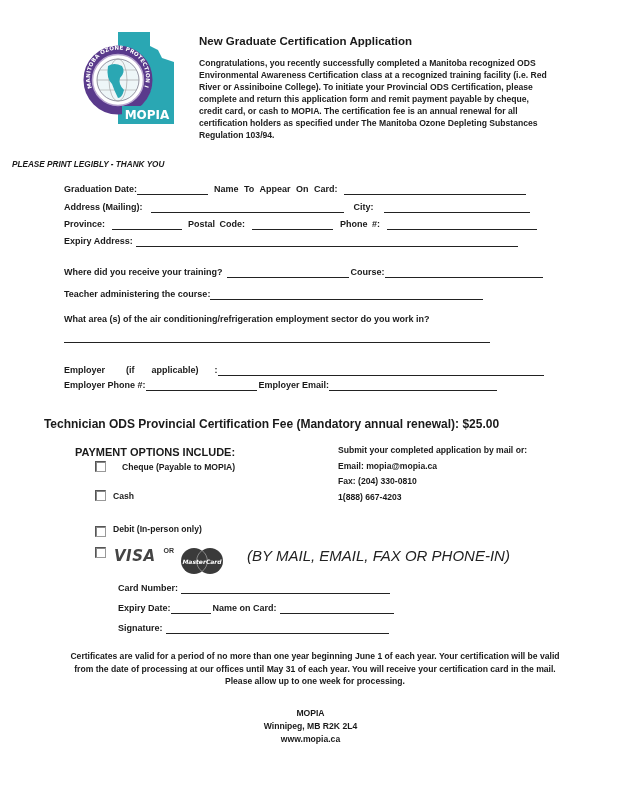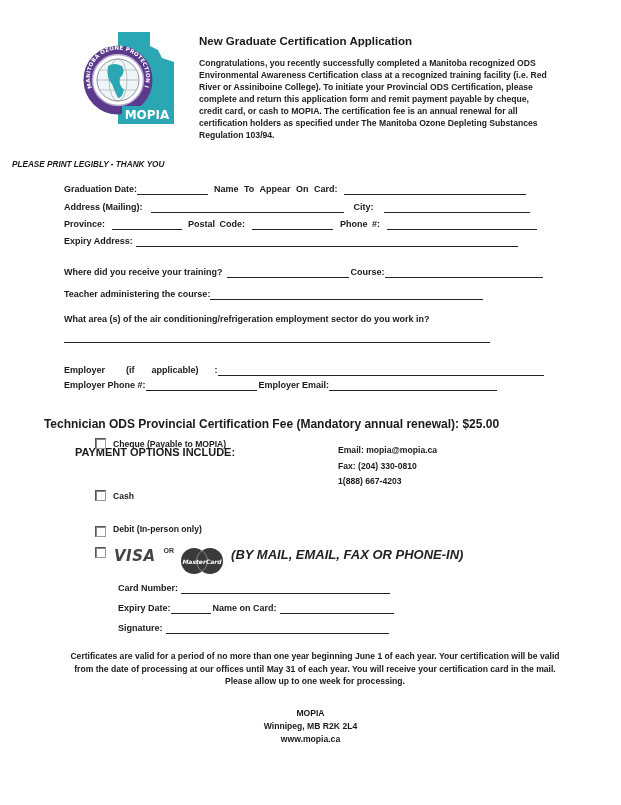--- a/index.html
+++ b/index.html
@@ -22,21 +22,21 @@
   .opt { position: absolute; left: 95px; display: flex; align-items: center; font-size: 8.6px; font-weight: bold; }
   .opt .cb { margin-right: 7px; }
 
   #pay-head { left: 75px; top: 446px; font-size: 11px; font-weight: bold; }
   #submit { left: 338px; top: 443px; font-size: 8.6px; font-weight: bold; line-height: 15.6px; }
 
   #visa-row { left: 95px; top: 547px; display: flex; }
   .visa { font-family: "DejaVu Sans", sans-serif; font-weight: bold; font-style: italic; font-size: 15px; color: #444; letter-spacing: 0.5px; margin-left: 8px; }
   .or { font-size: 7px; font-weight: bold; margin: 0 5px 0 8px; color: #333; }
   .mc { width: 46px; height: 28px; position: relative; }
-  .mc-note { font-size: 13px; font-style: italic; font-weight: bold; margin-left: 6px; color: #222; }
+  .mc-note { font-size: 15px; font-style: italic; font-weight: normal; margin-left: 22px; color: #222; }
 
   #cert-note { left: 70px; top: 650px; width: 490px; text-align: center; font-size: 8.6px; font-weight: bold; line-height: 12.7px; }
   #address { left: 0; width: 621px; top: 707px; text-align: center; font-size: 8.6px; font-weight: bold; line-height: 13px; }
 </style>
 </head>
 <body>
 
 <div id="logo" class="abs">
   <svg width="104" height="100" viewBox="0 0 104 100">
 
@@ -143,21 +143,21 @@
   <span class="line" style="width:111px;"></span>
   <span class="gap" style="width:2px;"></span>
   <span>Employer Email:</span>
   <span class="line" style="width:168px;"></span>
 </div>
 
 <div id="fee" class="abs">Technician ODS Provincial Certification Fee (Mandatory annual renewal): $25.00</div>
 
 <div id="pay-head" class="abs">PAYMENT OPTIONS INCLUDE:</div>
 
-<div class="opt" style="top:438px;">
+<div class="opt" style="top:461px;gap:9px;">
   <span class="cb"></span>
   <span>Cheque (Payable to MOPIA)</span>
 </div>
 <div class="opt" style="top:490px;">
   <span class="cb"></span>
   <span>Cash</span>
 </div>
 <div class="opt" style="top:520px;">
   <span class="cb" style="margin-top:6px;"></span>
   <span>Debit (In-person only)</span>
@@ -191,20 +191,21 @@
   <span class="gap" style="width:3px;"></span>
   <span class="line" style="width:114px;"></span>
 </div>
 <div class="row" style="top:623px; left:118px;">
   <span>Signature:</span>
   <span class="gap" style="width:3px;"></span>
   <span class="line" style="width:223px;"></span>
 </div>
 
 <div id="submit" class="abs">
+  <div>Submit your completed application by mail or:</div>
   <div>Email: mopia@mopia.ca</div>
   <div>Fax: (204) 330-0810</div>
   <div>1(888) 667-4203</div>
 </div>
 
 <div id="cert-note" class="abs">Certificates are valid for a period of no more than one year beginning June 1 of each year. Your certification will be valid from the date of processing at our offices until May 31 of each year. You will receive your certification card in the mail. Please allow up to one week for processing.</div>
 
 <div id="address" class="abs">
   <div>MOPIA</div>
   <div>Winnipeg, MB R2K 2L4</div>

